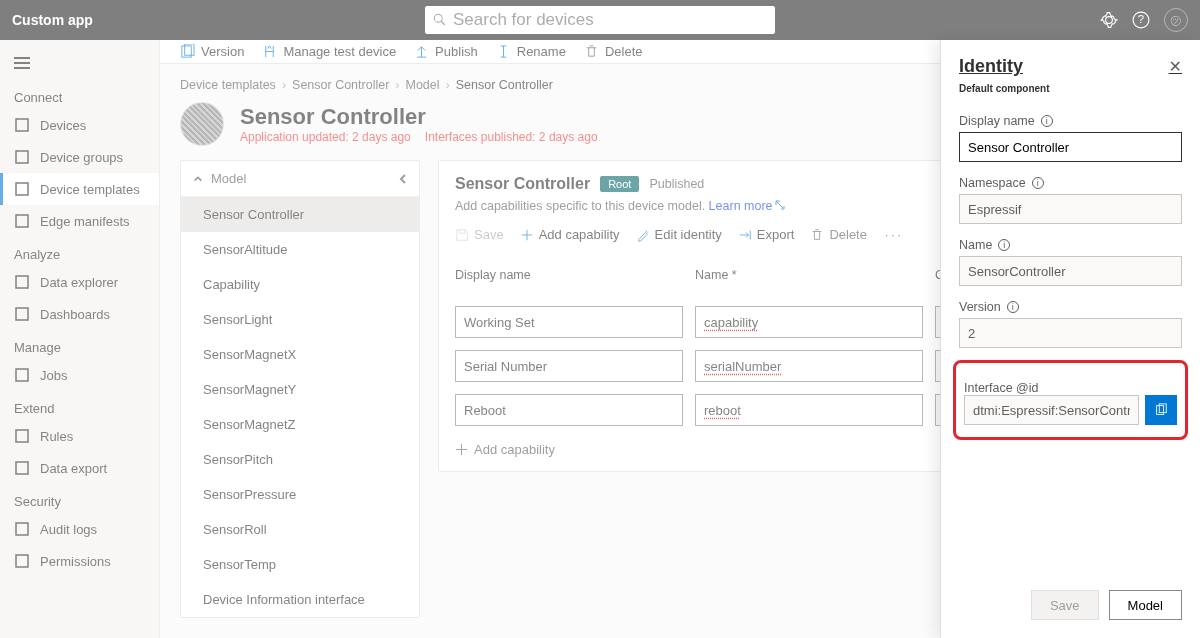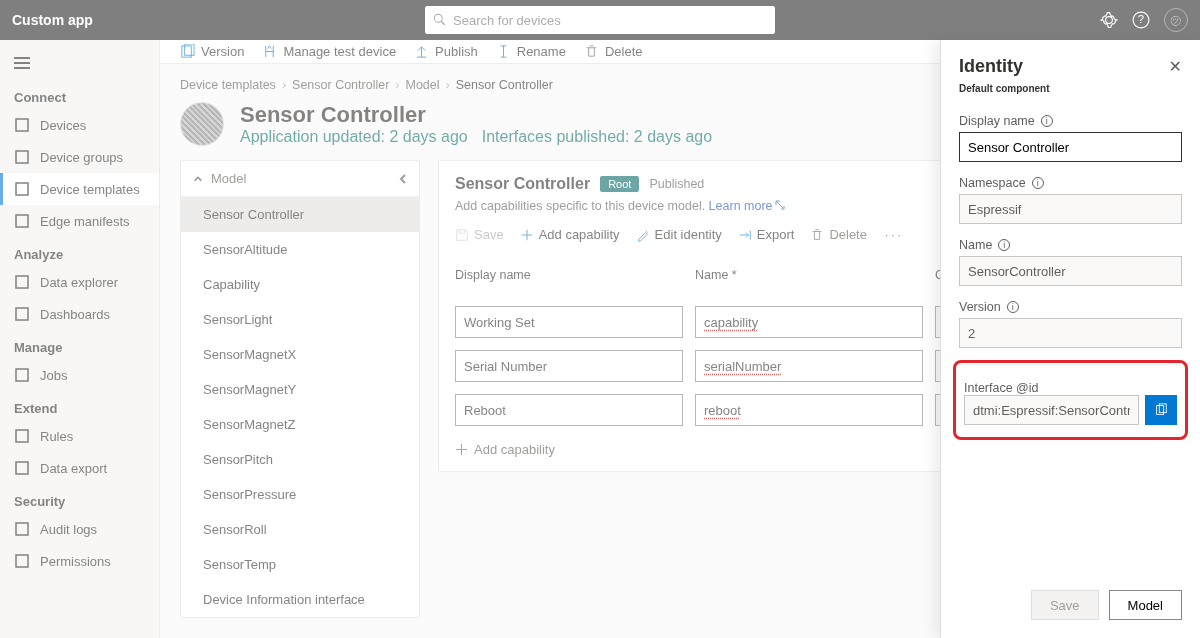--- a/index.html
+++ b/index.html
@@ -22,42 +22,42 @@
     position: relative;
   }
   .topbar .app-title { font-weight: 600; font-size: 14px; }
   .topbar .search-wrap { position:absolute; left:50%; transform:translateX(-50%); width:350px; }
   .topbar .search-box {
     display: flex; align-items: center;
     background: #fff; color:#333;
     height: 28px; border-radius:2px; padding:0 8px;
   }
   .topbar .search-box svg { width:14px; height:14px; margin-right:6px; fill:#666; }
-  .topbar .search-box input { border:none; outline:none; flex:1; font-size:13px; background:transparent; }
+  .topbar .search-box input { border:none; outline:none; flex:1; font-size:17px; background:transparent; }
   .topbar .top-right { margin-left:auto; display:flex; gap:14px; align-items:center; }
   .topbar .top-right .ticon { width:18px; height:18px; fill:#fff; cursor:pointer; }
   .topbar .avatar {
     width:24px; height:24px; border:1px solid #888; border-radius:50%;
     display:flex; align-items:center;justify-content:center; font-size:11px; color:#ccc;
   }
 
   .app-body { display:flex; height: calc(100% - 40px); }
 
   .sidebar {
     width: 160px; background:#f3f2f1; border-right:1px solid #e1dfdd;
     display:flex; flex-direction:column; font-size:13px;
     padding-top:6px;
   }
   .sidebar .collapse-row { height:34px; display:flex; align-items:center; padding:0 14px; }
   .sidebar .hamburger { width:16px; height:2px; background:#323130; position:relative; }
   .sidebar .hamburger::before, .sidebar .hamburger::after {
     content:""; position:absolute; left:0; width:16px; height:2px; background:#323130;
   }
   .sidebar .hamburger::before { top:-5px; } .sidebar .hamburger::after { top:5px; }
-  .sidebar .section-label { font-weight:700; padding:10px 14px 4px; }
+  .sidebar .section-label { font-weight:400; padding:10px 14px 4px; }
   .sidebar .nav-item {
     display:flex; align-items:center; gap:10px; padding:8px 14px;
     cursor:pointer; color:#323130;
   }
   .sidebar .nav-item.active {
     background:#fff; border-left:3px solid #0078d4; padding-left:11px;
   }
   .sidebar .nav-item svg { width:16px; height:16px; fill:none; stroke:#323130; stroke-width:1.5; }
 
   .content { flex:1; display:flex; flex-direction:column; background:#faf9f8; overflow:auto; }
@@ -73,21 +73,21 @@
   .breadcrumb a { color:#605e5c; cursor:pointer; text-decoration:none; }
   .breadcrumb .sep { color:#a19f9d; }
   .breadcrumb .current { color:#323130; }
 
   .title-block { display:flex; align-items:center; gap:16px; padding:4px 20px 14px; }
   .title-block .thumb {
     width:44px; height:44px; border-radius:50%; border:1px solid #d2d0ce;
     background: repeating-linear-gradient(45deg,#888,#888 2px,#bbb 2px,#bbb 4px);
   }
   .title-block h1 { font-size:22px; font-weight:600; }
-  .title-block .meta { font-size:16px; color:#0f766e; margin-top:0; display:flex; gap:14px;}
+  .title-block .meta { font-size:12px; color:#ef4444; margin-top:0; display:flex; gap:14px;}
 
   .workspace { display:flex; gap:18px; padding:0 20px 20px; align-items:flex-start; }
   .model-panel {
     width:240px; border:1px solid #e1dfdd; background:#fff; border-radius:2px;
   }
   .model-panel .mp-head {
     display:flex; align-items:center; height:36px; padding:0 12px; gap:8px;
     border-bottom:1px solid #edebe9; color:#605e5c; position:relative;
   }
   .model-panel .mp-head .chev-left { position:absolute; right:10px; width:12px;height:12px; stroke:#605e5c; fill:none; stroke-width:2;}
@@ -137,21 +137,21 @@
     z-index:5;
   }
 
   
   .flyout {
     position:absolute; right:0; top:40px; bottom:0; width:260px;
     background:#fff; border-left:1px solid #e1dfdd;
     box-shadow:-6px 0 14px rgba(0,0,0,.08);
     z-index:10; display:flex; flex-direction:column;
   }
-  .flyout .fly-head { padding:16px 18px 6px; display:flex; align-items:center; }
+  .flyout .fly-head { padding:16px 18px 6px; display:flex; align-items:center;text-decoration:underline; }
   .flyout .fly-head h3 { font-size:18px; font-weight:600; flex:1; }
   .flyout .fly-head .close-x { cursor:pointer; font-size:16px; color:#605e5c;}
   .flyout .subhead { padding:0 18px 10px; font-size:10px; font-weight:700; }
   .flyout .form { padding:0 18px; display:flex; flex-direction:column; gap:4px; }
   .flyout label { font-size:12.5px; color:#605e5c; display:flex; align-items:center; gap:6px; margin-top:10px;}
   .flyout label .info { width:12px;height:12px; border:1px solid #605e5c; border-radius:50%; font-size:9px; text-align:center; line-height:11px; color:#605e5c; }
   .flyout input[type=text] {
     width:100%; height:30px; border:1px solid #323130; padding:0 8px; font-size:13px;
   }
   .flyout input.readonly { border-color:#c8c6c4; background:#faf9f8; color:#605e5c; }

